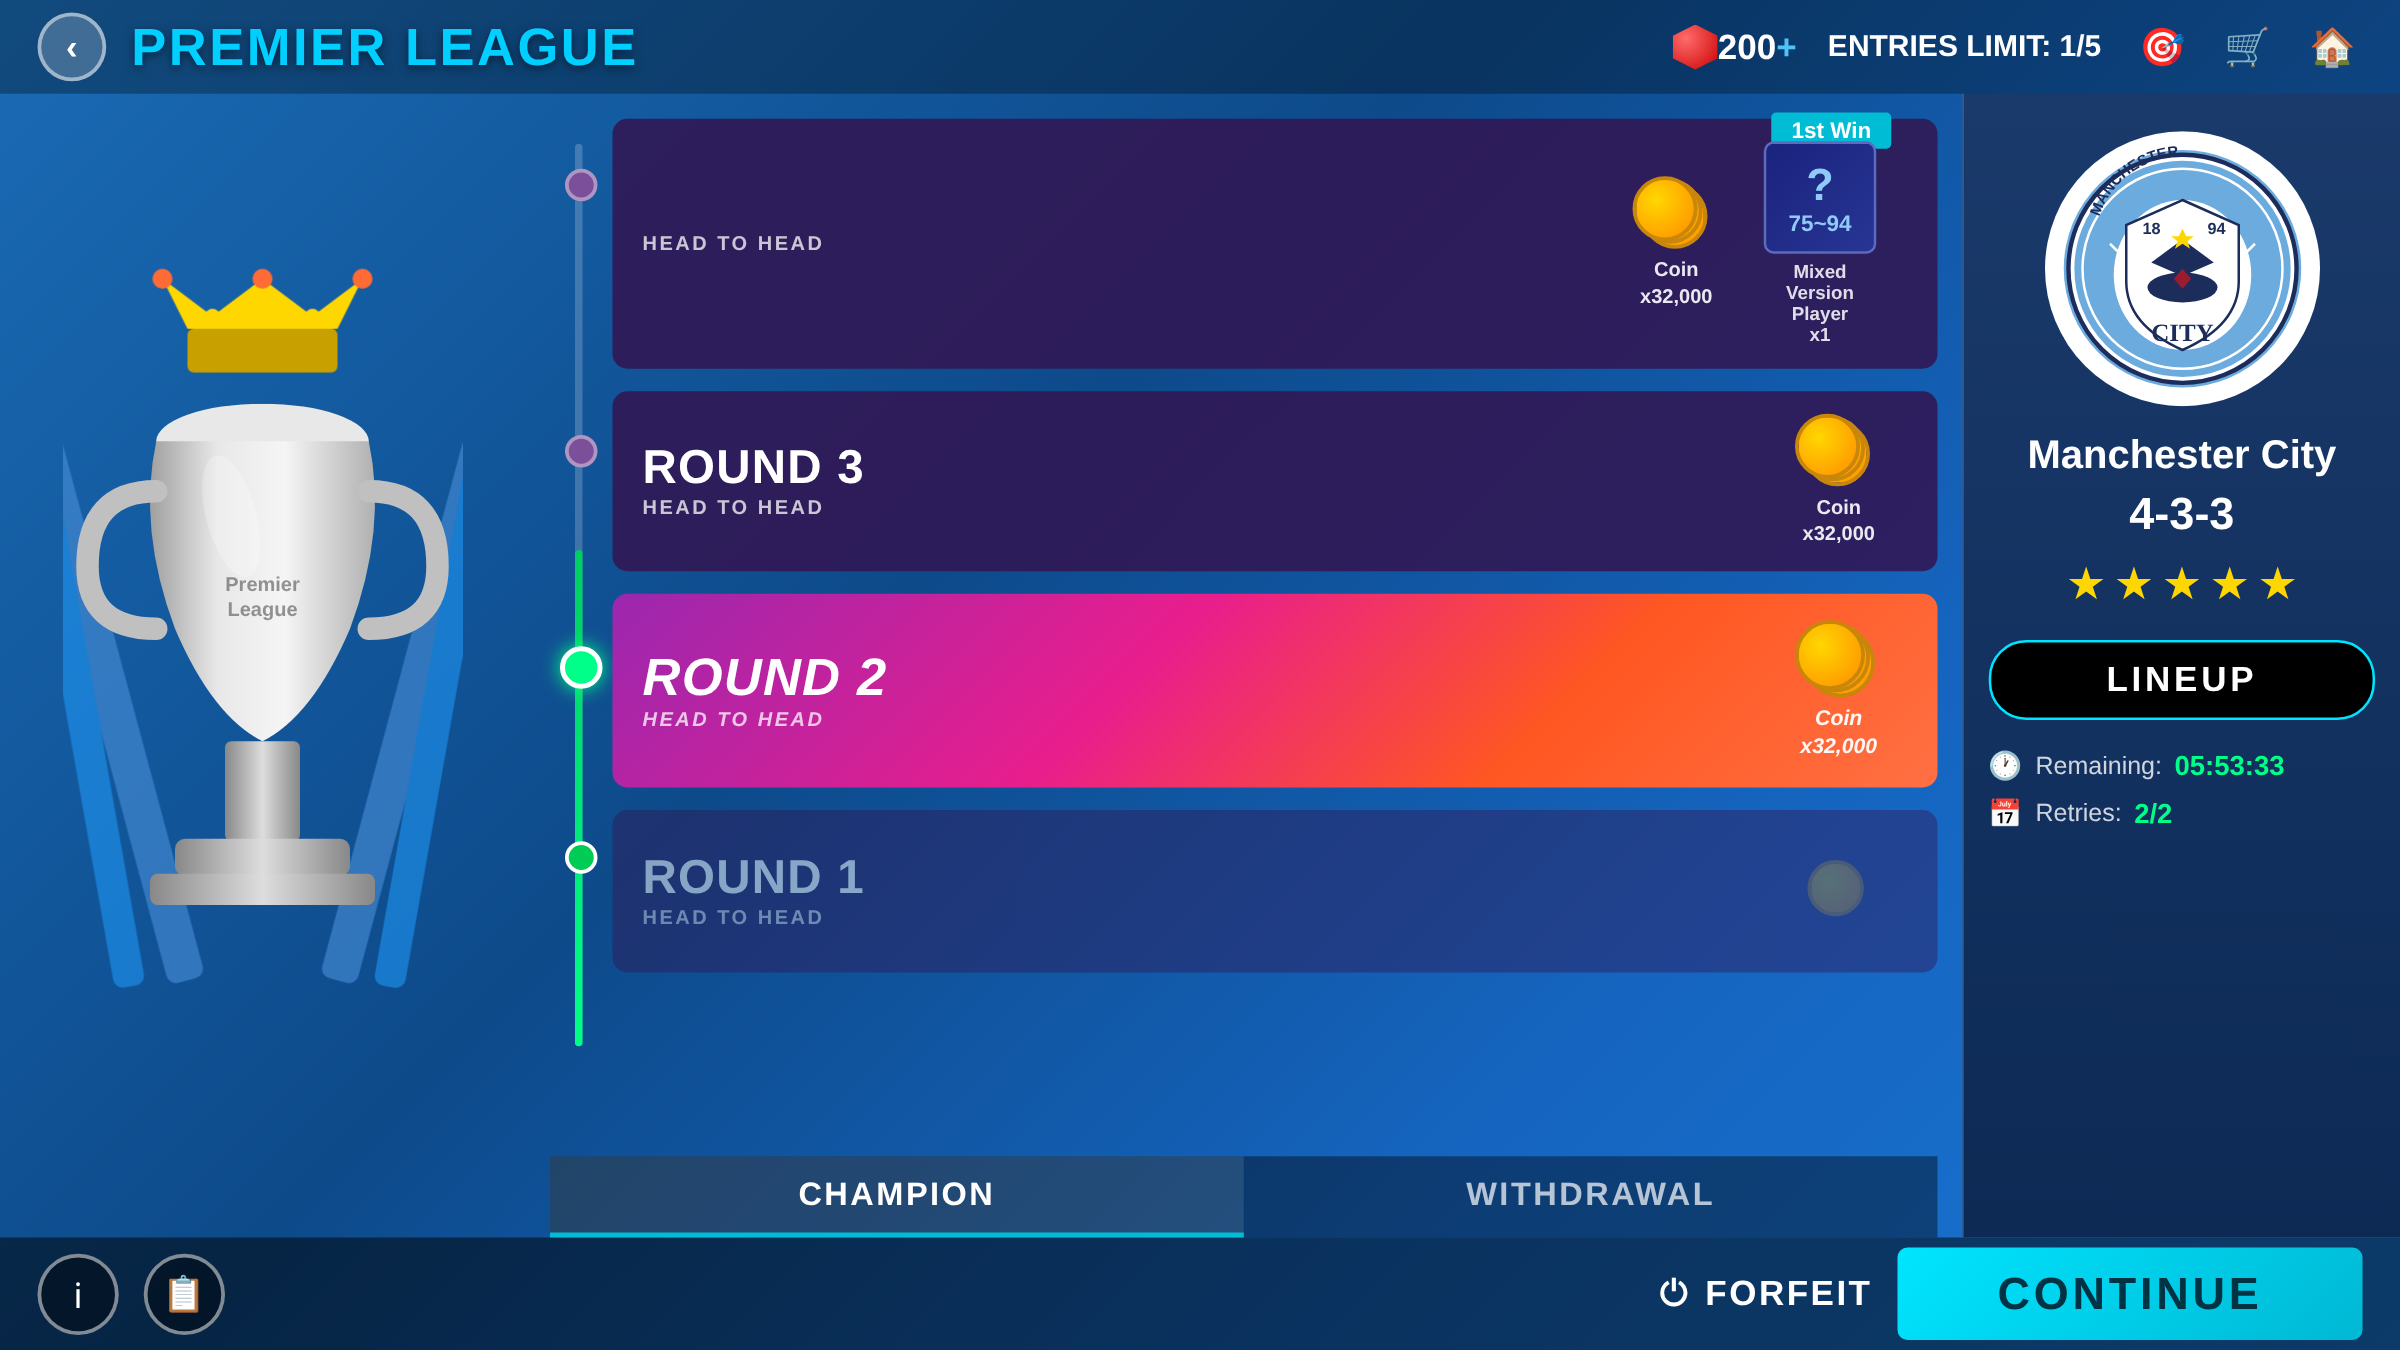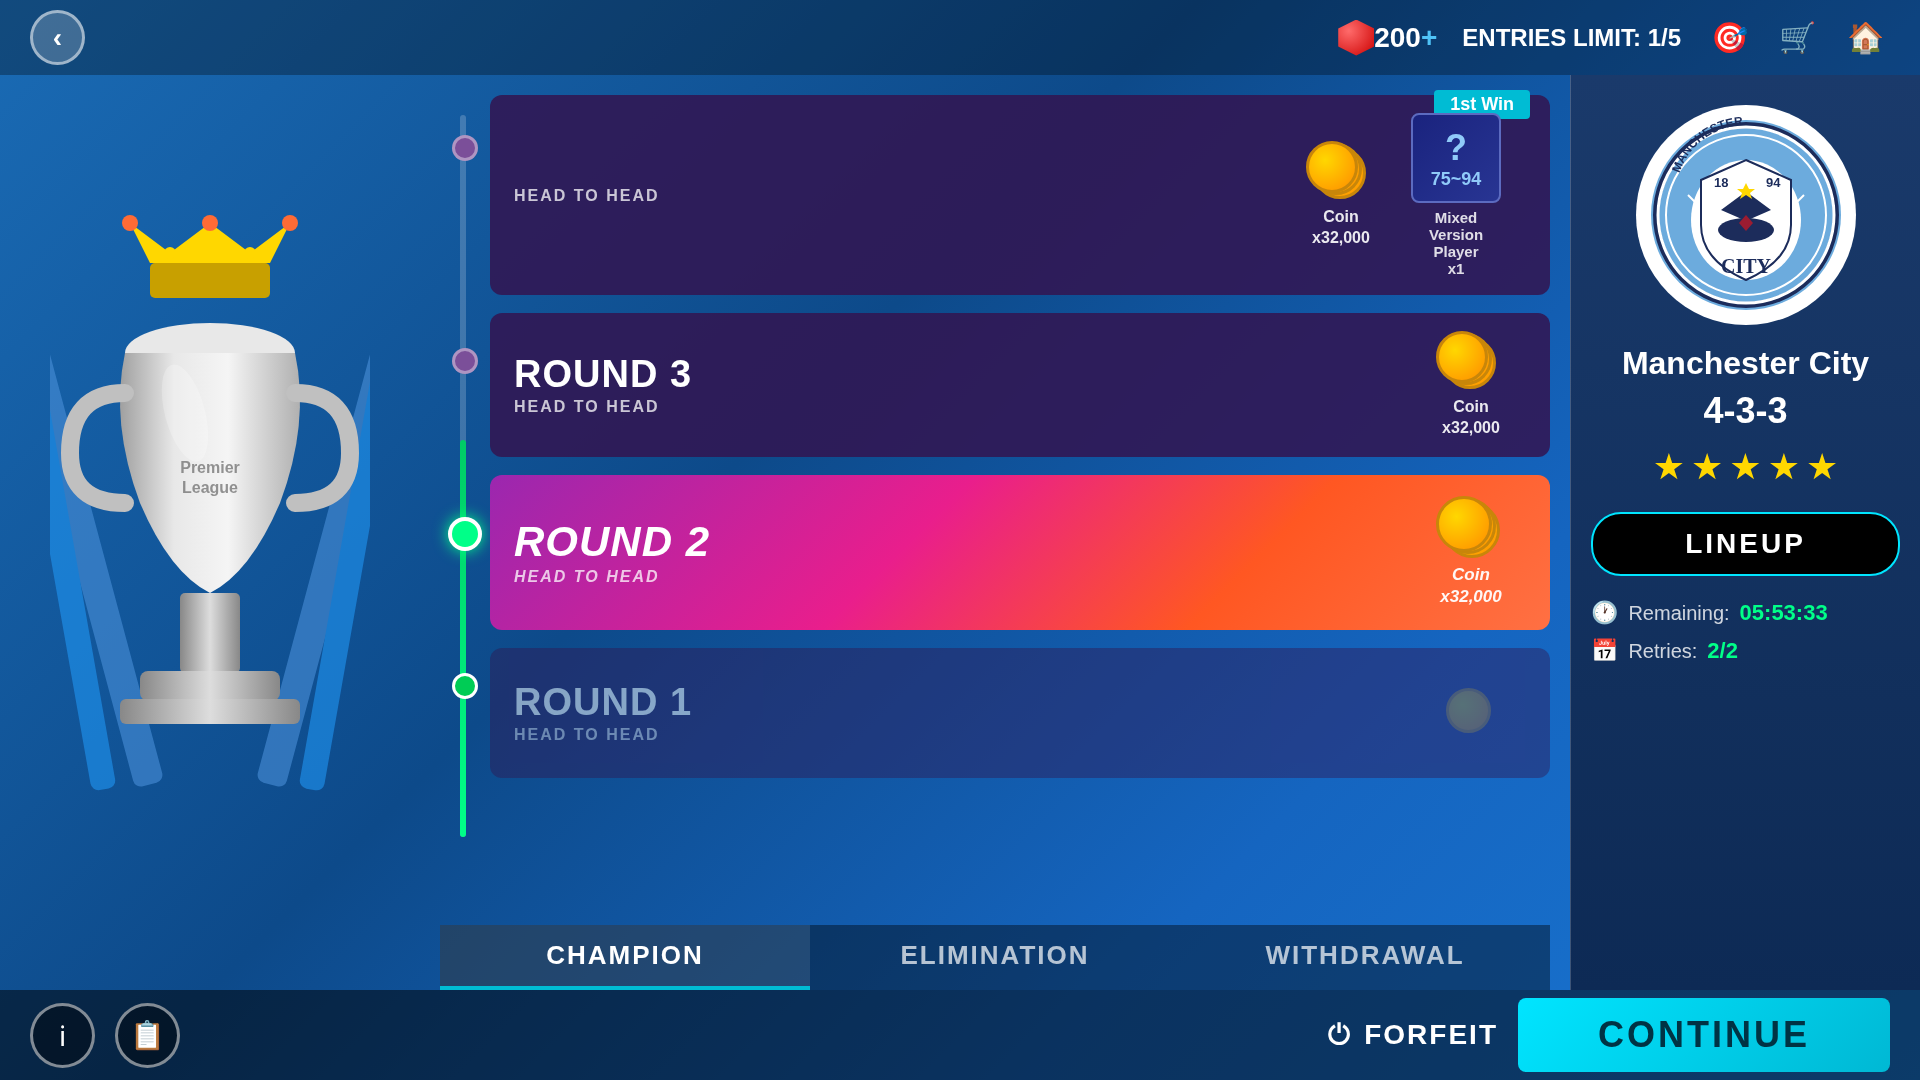--- a/index.html
+++ b/index.html
@@ -167,21 +167,21 @@
       margin-right: 20px;
     }
     .reward-item {
       display: flex;
       flex-direction: column;
       align-items: center;
     }
     .first-win-badge {
       position: absolute;
       top: -5px;
-      right: 20px;
+      right: 37px;
       background: #00bcd4;
       color: white;
       font-size: 18px;
       font-weight: 900;
       padding: 4px 16px;
       border-radius: 4px;
     }
     .player-reward {
       width: 90px; height: 90px;
       background: linear-gradient(135deg, #1a237e, #283593);
@@ -359,20 +359,21 @@
     .mc-logo {
       width: 200px;
       height: 200px;
     }
   </style>
 </head>
 <body>
 
 <div class="header">
   <div class="back-btn">‹</div>
+  <div class="header-title">PREMIER LEAGUE</div>
   <div class="header-right">
     <div class="currency-block">
       <div class="gem-icon"></div>
       <span class="currency-value">200</span>
       <span class="add-btn">+</span>
     </div>
     <span class="entries-limit">ENTRIES LIMIT: 1/5</span>
     <div class="header-icons">
       <div class="header-icon-btn">🎯</div>
       <div class="header-icon-btn">🛒</div>
@@ -528,23 +529,20 @@
           </div>
         </div>
       </div>
     </div>
 
     <div class="tabs-row">
       <div class="tab active">
         <span>CHAMPION</span>
       </div>
       <div class="tab">
-        <span>ELIMINATION</span>
-      </div>
-      <div class="tab">
         <span>WITHDRAWAL</span>
       </div>
     </div>
   </div>
 
   <div class="team-section">
 
     <div class="team-logo-container">
       <svg class="mc-logo" viewBox="0 0 200 200" xmlns="http://www.w3.org/2000/svg">
 

